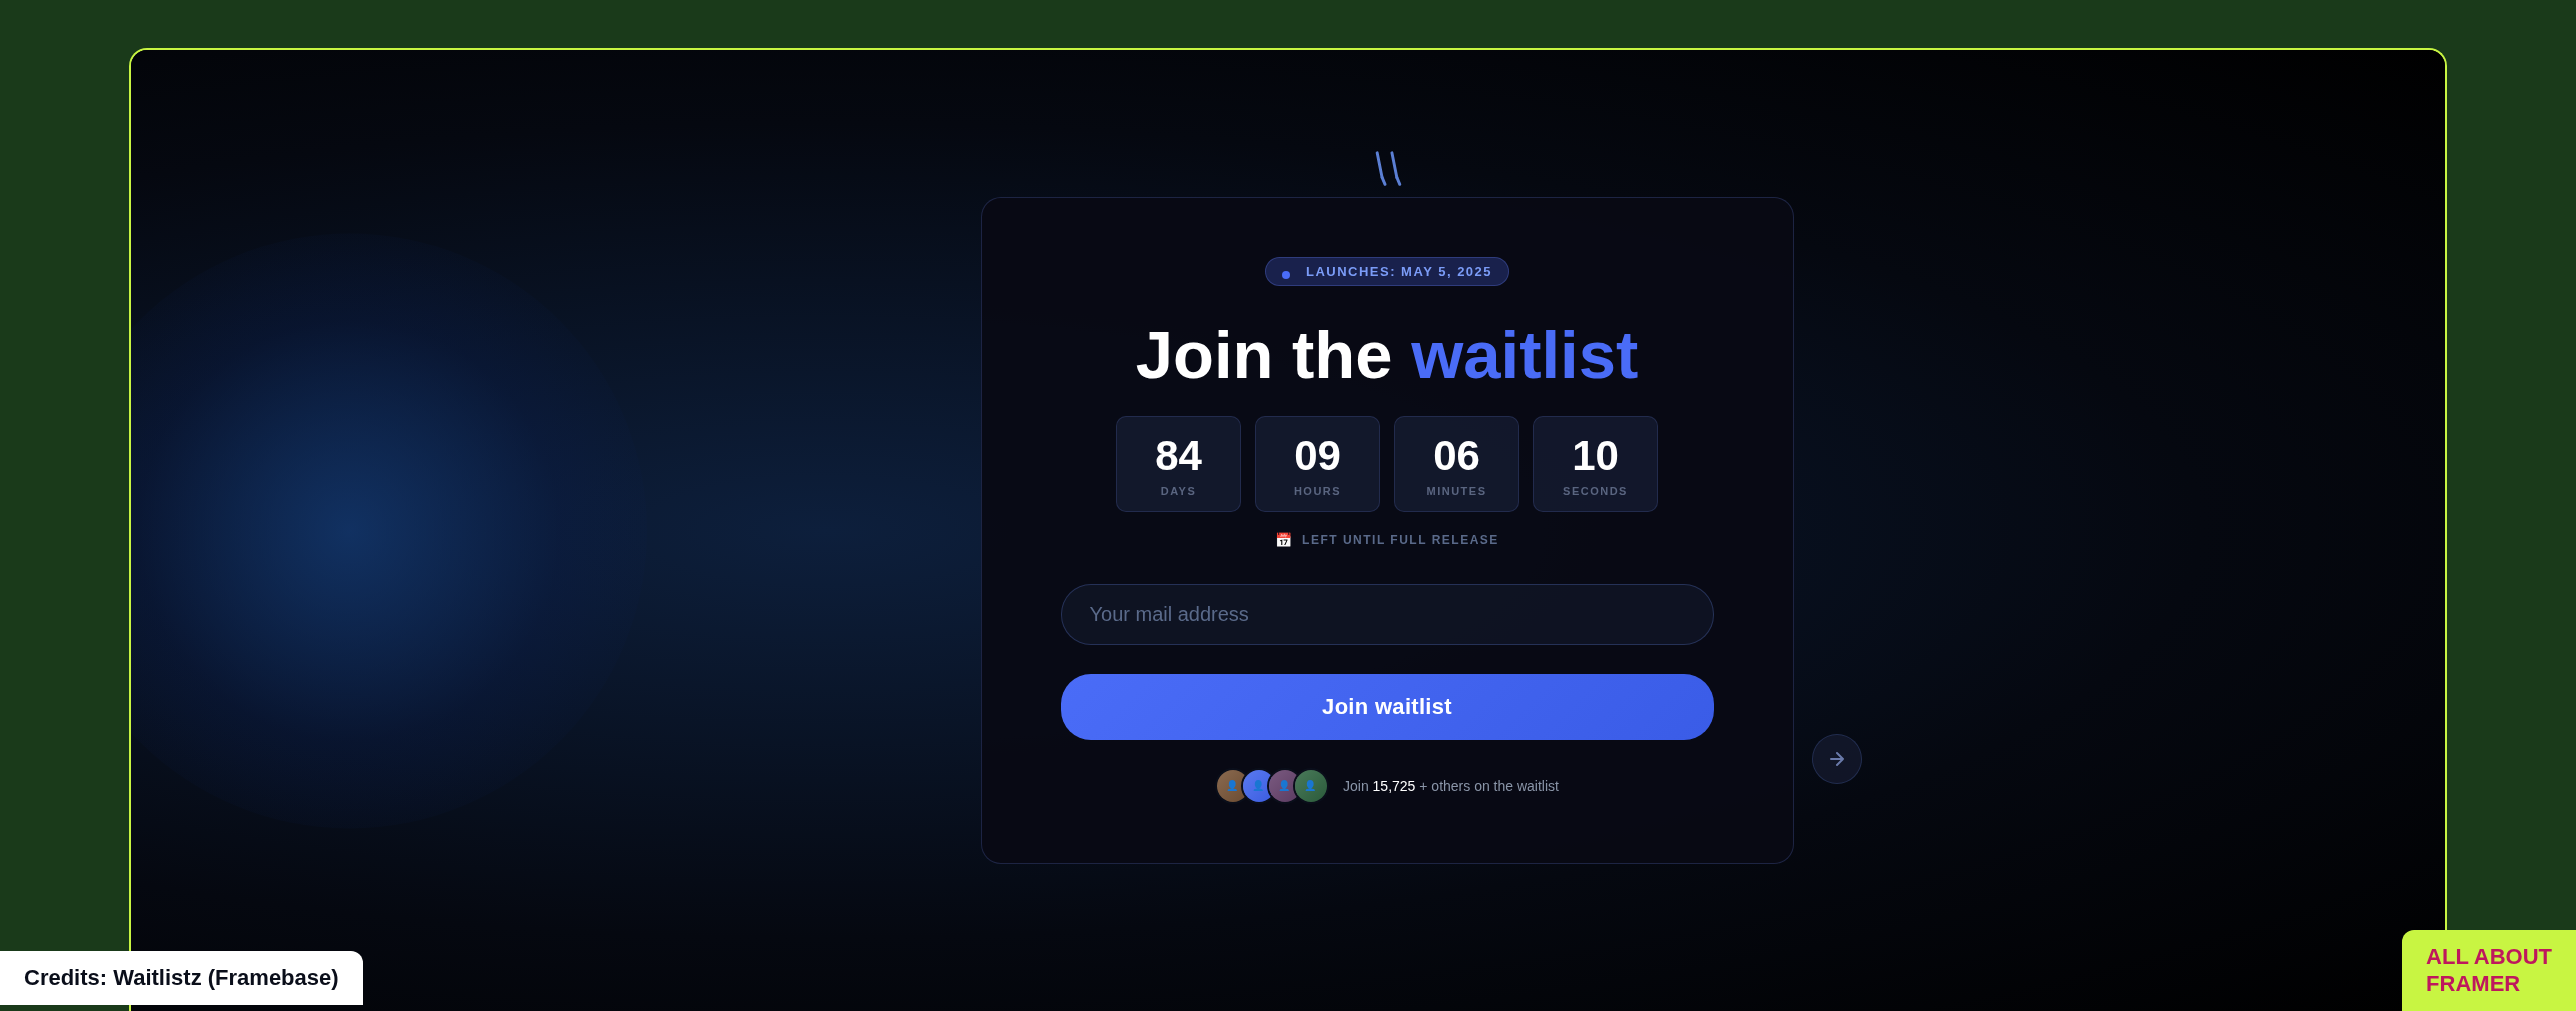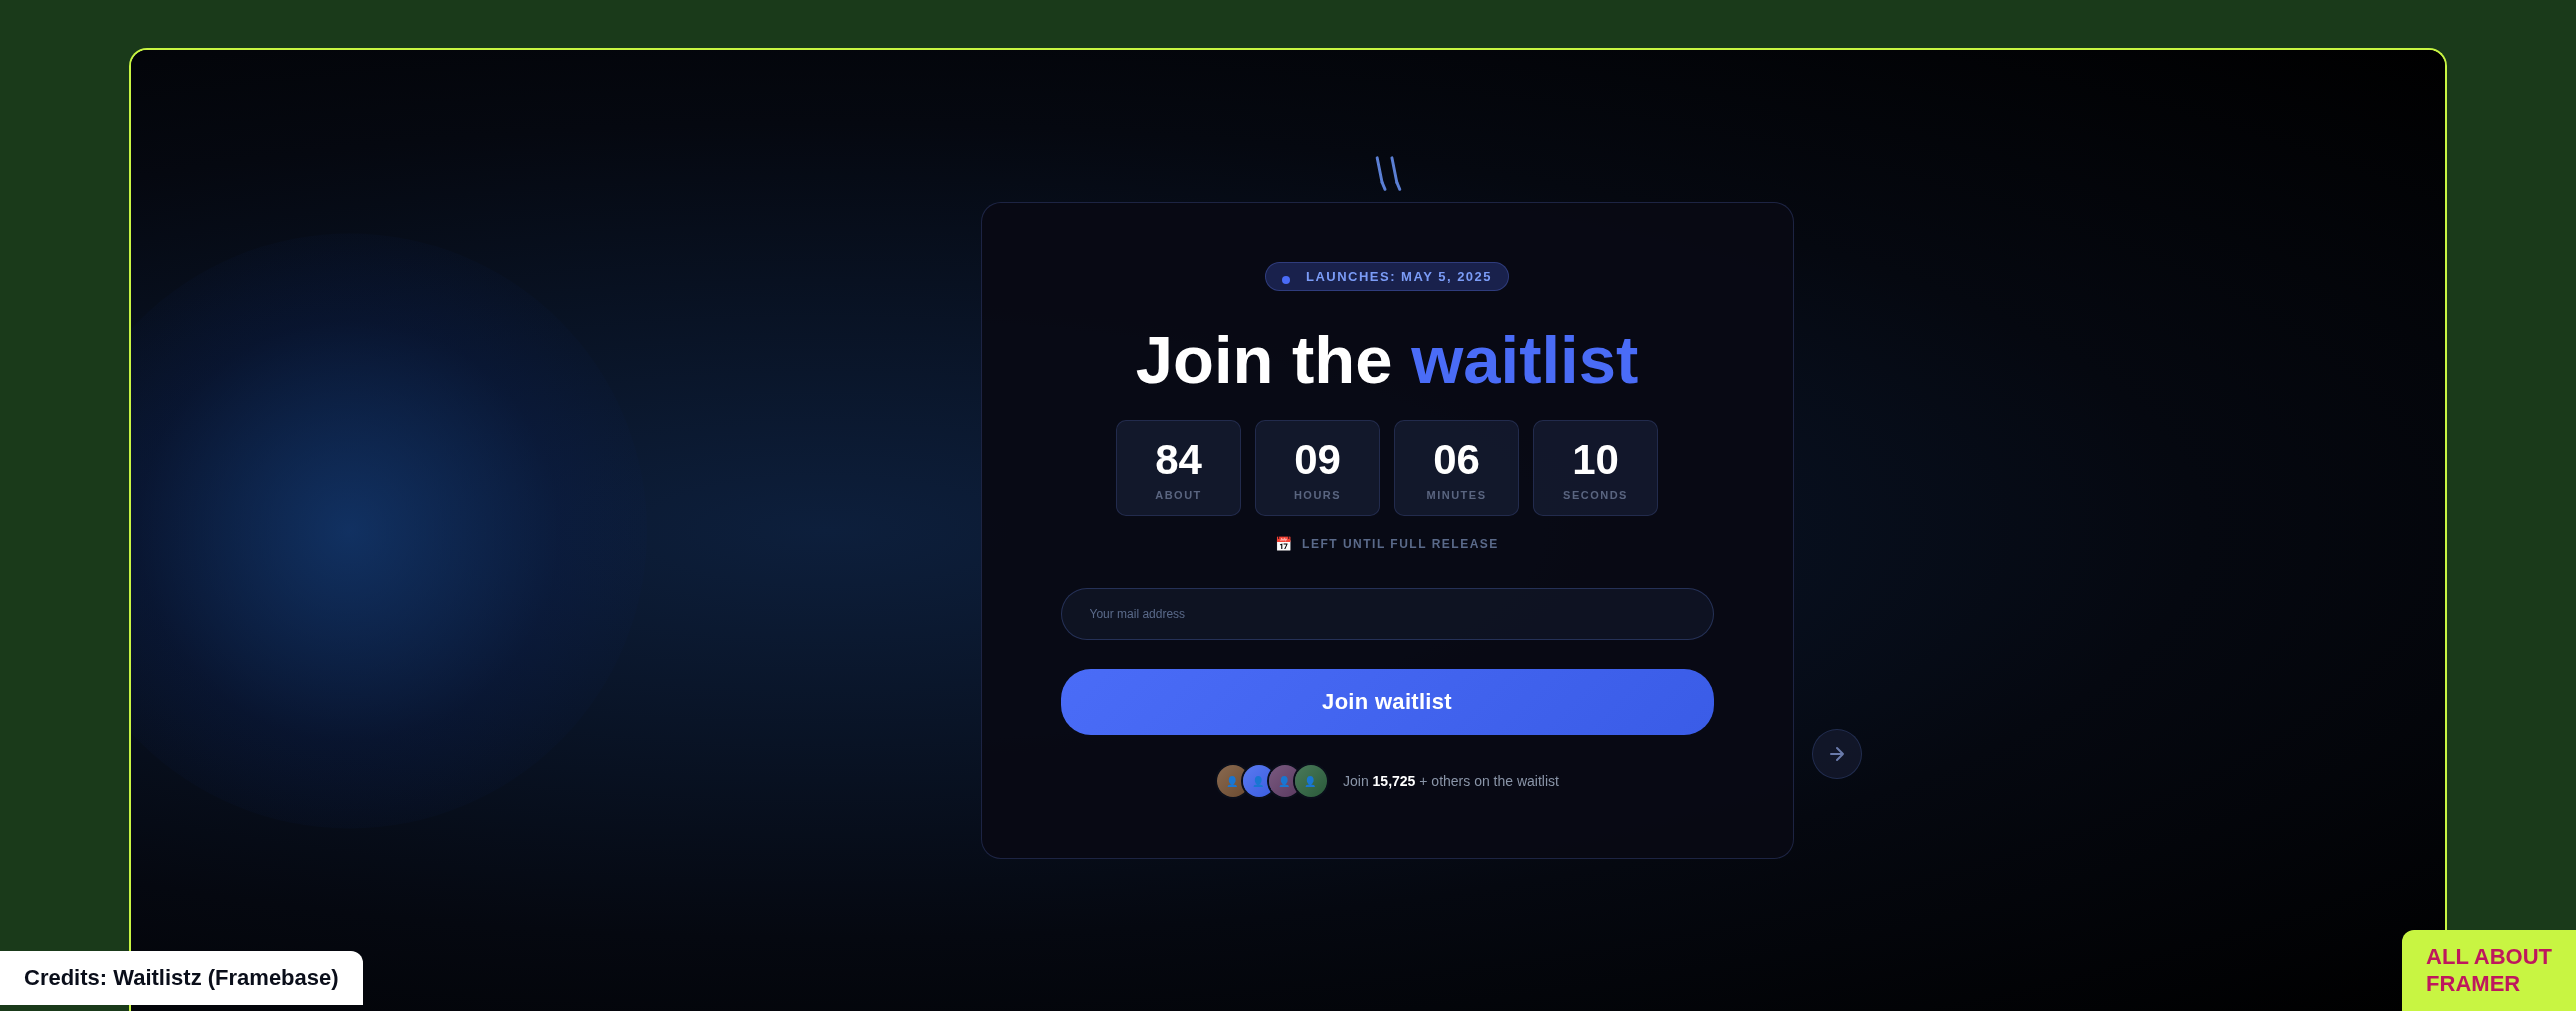--- a/index.html
+++ b/index.html
@@ -175,21 +175,21 @@
     }
 
     
     .email-input {
       width: 100%;
       background: rgba(15, 20, 35, 0.9);
       border: 1px solid rgba(60, 80, 140, 0.5);
       border-radius: 30px;
       padding: 18px 28px;
       color: #6a7a9a;
-      font-size: 12px;
+      font-size: 20px;
       margin-bottom: 29px;
       outline: none;
     }
 
     .email-input::placeholder {
       color: #5a6a8a;
     }
 
     
     .join-button {
@@ -245,21 +245,21 @@
     .avatar-3 { background: linear-gradient(135deg, #7a5a80, #5a3a60); }
     .avatar-4 { background: linear-gradient(135deg, #4a7a5a, #2a5a3a); }
 
     .social-text {
       color: #8a95a8;
       font-size: 14px;
     }
 
     .social-text .count {
       color: #ffffff;
-      font-weight: 700;
+      font-weight: 400;
     }
 
     
     .arrow-btn {
       position: absolute;
       right: -69px;
       bottom: 79px;
       width: 50px;
       height: 50px;
       background: rgba(20, 25, 45, 0.8);
@@ -337,21 +337,21 @@
       <h1 class="main-heading">
         <span>Join the </span><span class="highlight">waitlist</span>
       </h1>
 
       
 
       
       <div class="countdown">
         <div class="countdown-item">
           <span class="countdown-number">84</span>
-          <span class="countdown-label">ABOUT</span>
+          <span class="countdown-label">DAYS</span>
         </div>
         <div class="countdown-item">
           <span class="countdown-number">09</span>
           <span class="countdown-label">HOURS</span>
         </div>
         <div class="countdown-item">
           <span class="countdown-number">06</span>
           <span class="countdown-label">MINUTES</span>
         </div>
         <div class="countdown-item">

